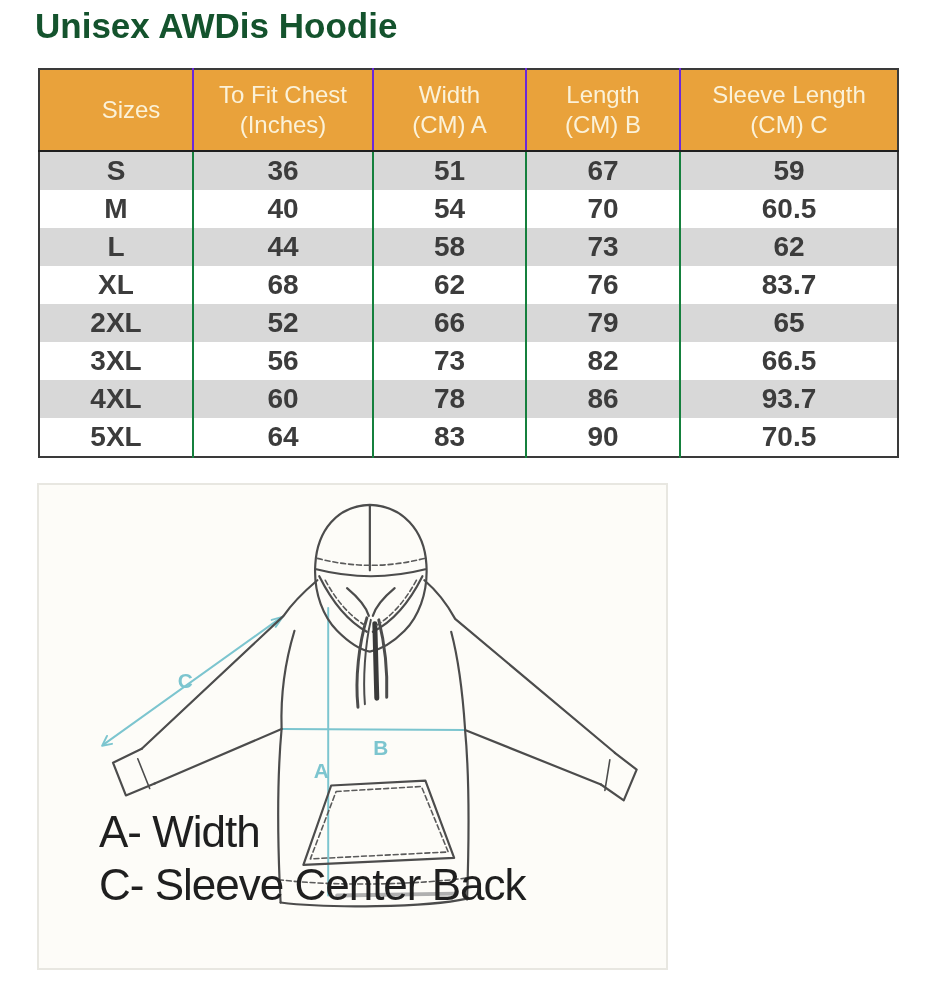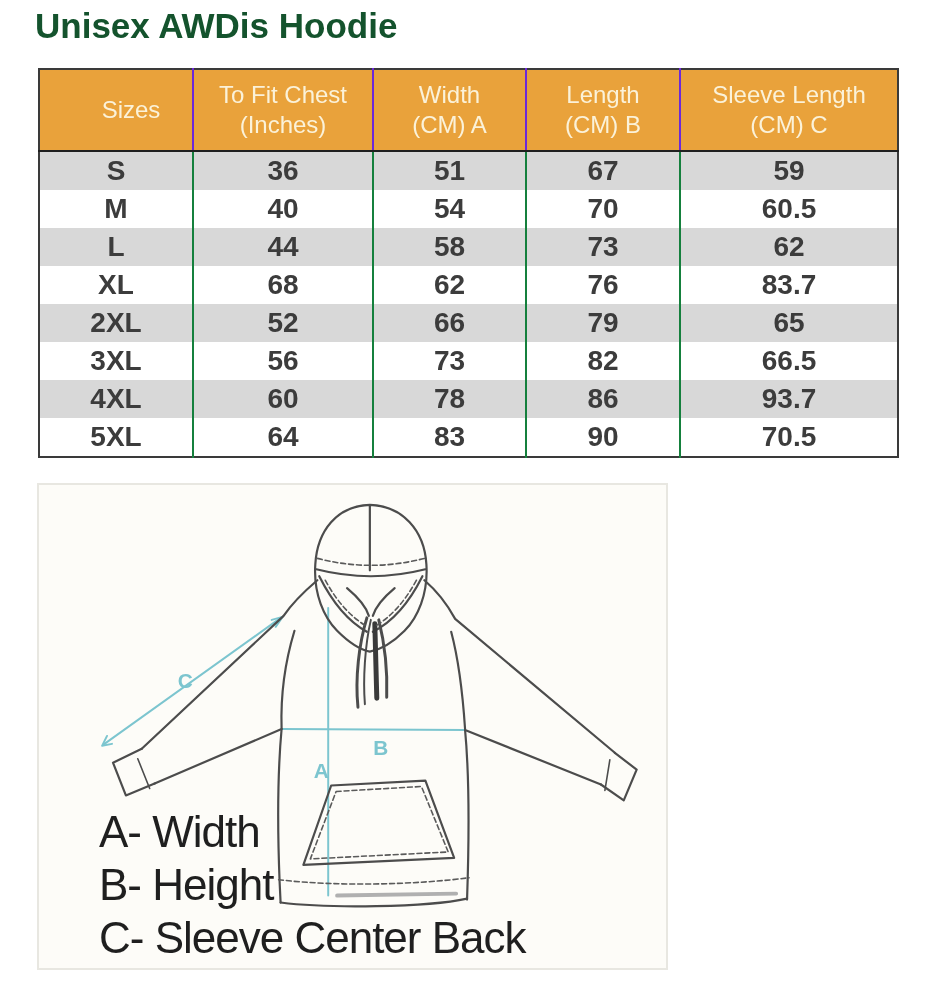--- a/index.html
+++ b/index.html
@@ -189,18 +189,17 @@
 
       <g font-family="Liberation Sans, sans-serif" font-size="21" font-weight="bold" fill="#7CC5CF" stroke="none" text-anchor="middle">
         <text x="284" y="295">A</text>
         <text x="344" y="272">B</text>
         <text x="147" y="205">C</text>
       </g>
     </svg>
 
     <div class="legend">
       <div>A- Width</div>
-      <div>B- Height</div>
       <div>C- Sleeve Center Back</div>
     </div>
   </div>
 
 </div>
 
 </body></html>

